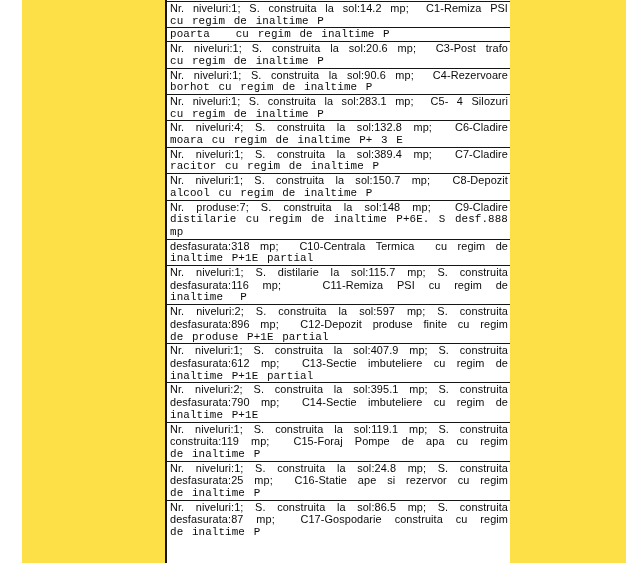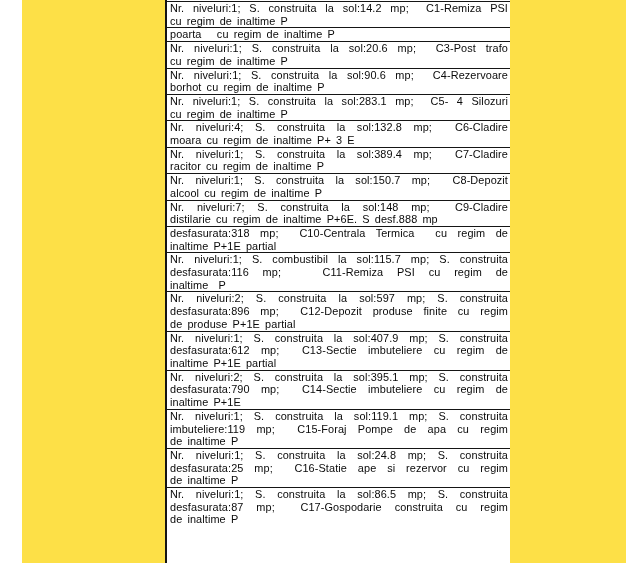--- a/index.html
+++ b/index.html
@@ -36,20 +36,21 @@
     line-height: 12.7px;
     color: #0a0a0a;
     white-space: pre-wrap;
     text-align: justify;
     text-align-last: justify;
     letter-spacing: 0.1px;
   }
   .line.last {
     text-align-last: left;
     word-spacing: 2px;
+    font-family: Liberation Mono, monospace;
   }
 </style>
 </head>
 <body>
 
 <div class="page">
   <div class="table" id="buildings-table">
       <div class="row">
         <div class="line">Nr. niveluri:1; S. construita la sol:14.2 mp;  C1-Remiza PSI</div>
         <div class="line last">cu regim de inaltime P</div>
@@ -75,50 +76,50 @@
       </div>
       <div class="row">
         <div class="line">Nr. niveluri:1; S. construita la sol:389.4 mp;  C7-Cladire</div>
         <div class="line last">racitor cu regim de inaltime P</div>
       </div>
       <div class="row">
         <div class="line">Nr. niveluri:1; S. construita la sol:150.7 mp;  C8-Depozit</div>
         <div class="line last">alcool cu regim de inaltime P</div>
       </div>
       <div class="row">
-        <div class="line">Nr. niveluri:7; S. construita la sol:148 mp;  C9-Cladire</div>
+        <div class="line">Nr. produse:7; S. construita la sol:148 mp;  C9-Cladire</div>
         <div class="line last">distilarie cu regim de inaltime P+6E. S desf.888 mp</div>
       </div>
       <div class="row">
         <div class="line">desfasurata:318 mp;  C10-Centrala Termica  cu regim de</div>
         <div class="line last">inaltime P+1E partial</div>
       </div>
       <div class="row">
-        <div class="line">Nr. niveluri:1; S. combustibil la sol:115.7 mp; S. construita</div>
+        <div class="line">Nr. niveluri:1; S. distilarie la sol:115.7 mp; S. construita</div>
         <div class="line">desfasurata:116 mp;   C11-Remiza PSI cu regim de</div>
         <div class="line last">inaltime  P</div>
       </div>
       <div class="row">
         <div class="line">Nr. niveluri:2; S. construita la sol:597 mp; S. construita</div>
         <div class="line">desfasurata:896 mp;  C12-Depozit produse finite cu regim</div>
         <div class="line last">de produse P+1E partial</div>
       </div>
       <div class="row">
         <div class="line">Nr. niveluri:1; S. construita la sol:407.9 mp; S. construita</div>
         <div class="line">desfasurata:612 mp;  C13-Sectie imbuteliere cu regim de</div>
         <div class="line last">inaltime P+1E partial</div>
       </div>
       <div class="row">
         <div class="line">Nr. niveluri:2; S. construita la sol:395.1 mp; S. construita</div>
         <div class="line">desfasurata:790 mp;  C14-Sectie imbuteliere cu regim de</div>
         <div class="line last">inaltime P+1E</div>
       </div>
       <div class="row">
         <div class="line">Nr. niveluri:1; S. construita la sol:119.1 mp; S. construita</div>
-        <div class="line">imbuteliere:119 mp;  C15-Foraj Pompe de apa cu regim</div>
+        <div class="line">construita:119 mp;  C15-Foraj Pompe de apa cu regim</div>
         <div class="line last">de inaltime P</div>
       </div>
       <div class="row">
         <div class="line">Nr. niveluri:1; S. construita la sol:24.8 mp; S. construita</div>
         <div class="line">desfasurata:25 mp;  C16-Statie ape si rezervor cu regim</div>
         <div class="line last">de inaltime P</div>
       </div>
       <div class="row">
         <div class="line">Nr. niveluri:1; S. construita la sol:86.5 mp; S. construita</div>
         <div class="line">desfasurata:87 mp;  C17-Gospodarie construita cu regim</div>

